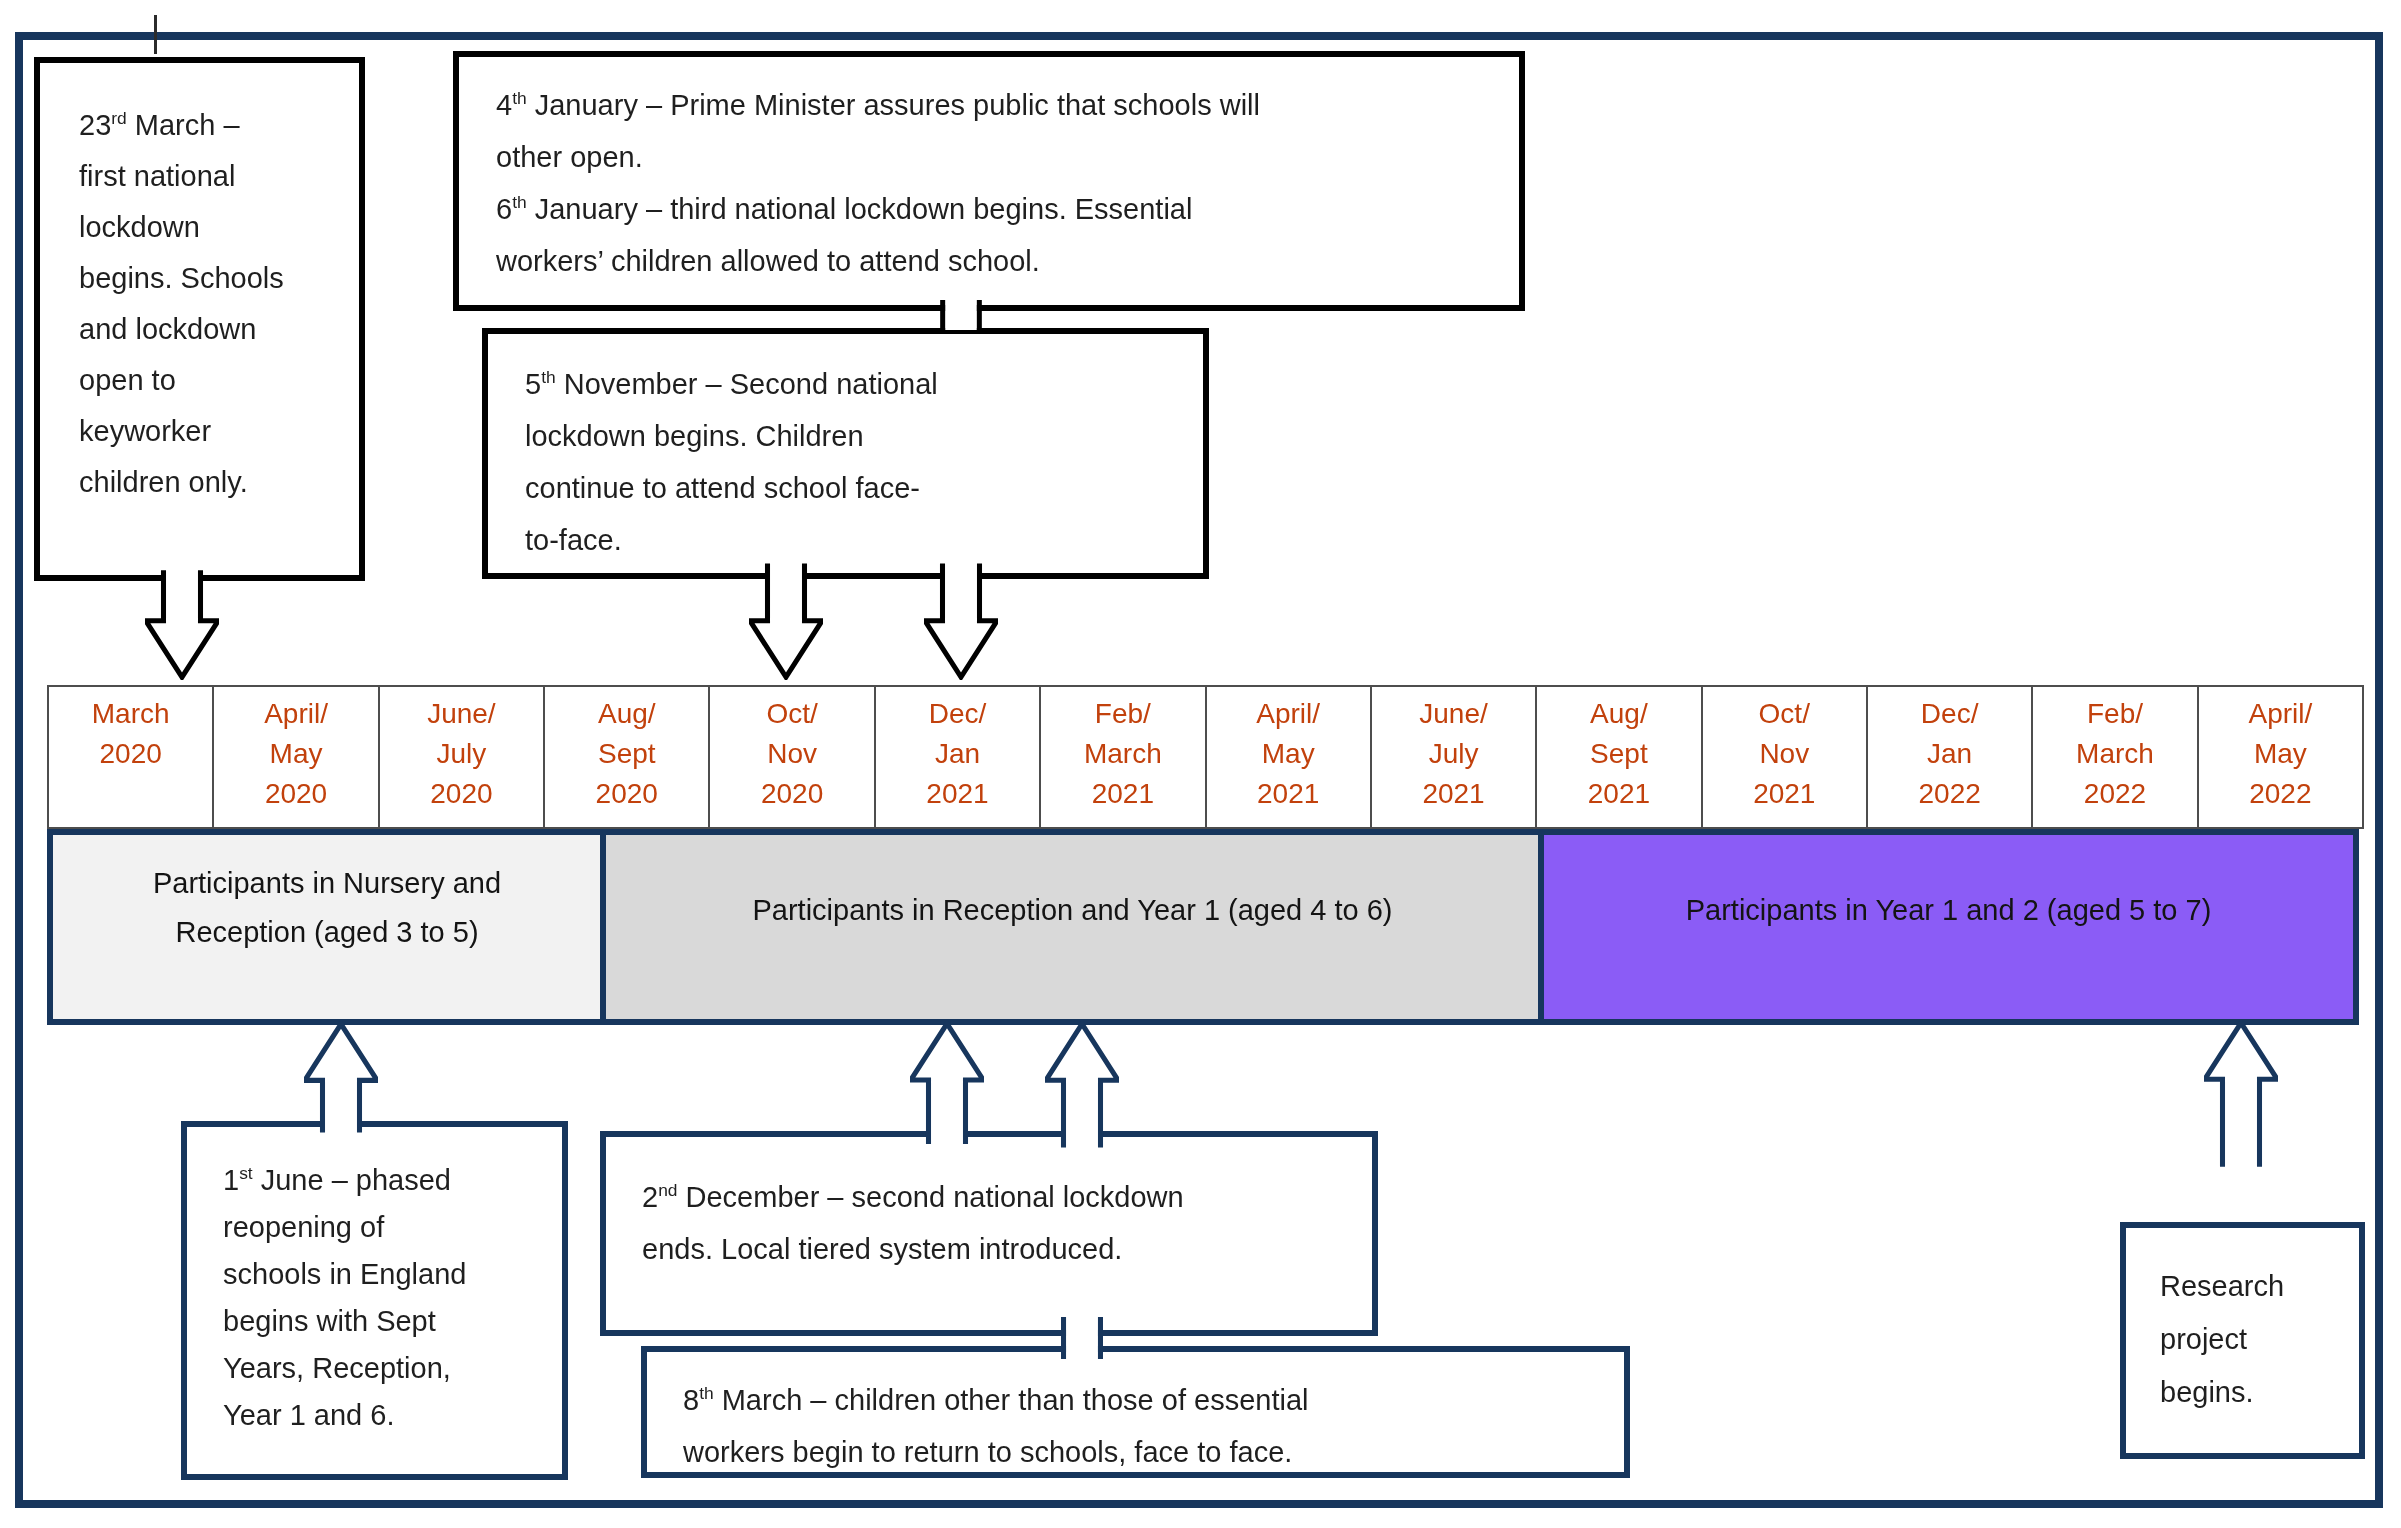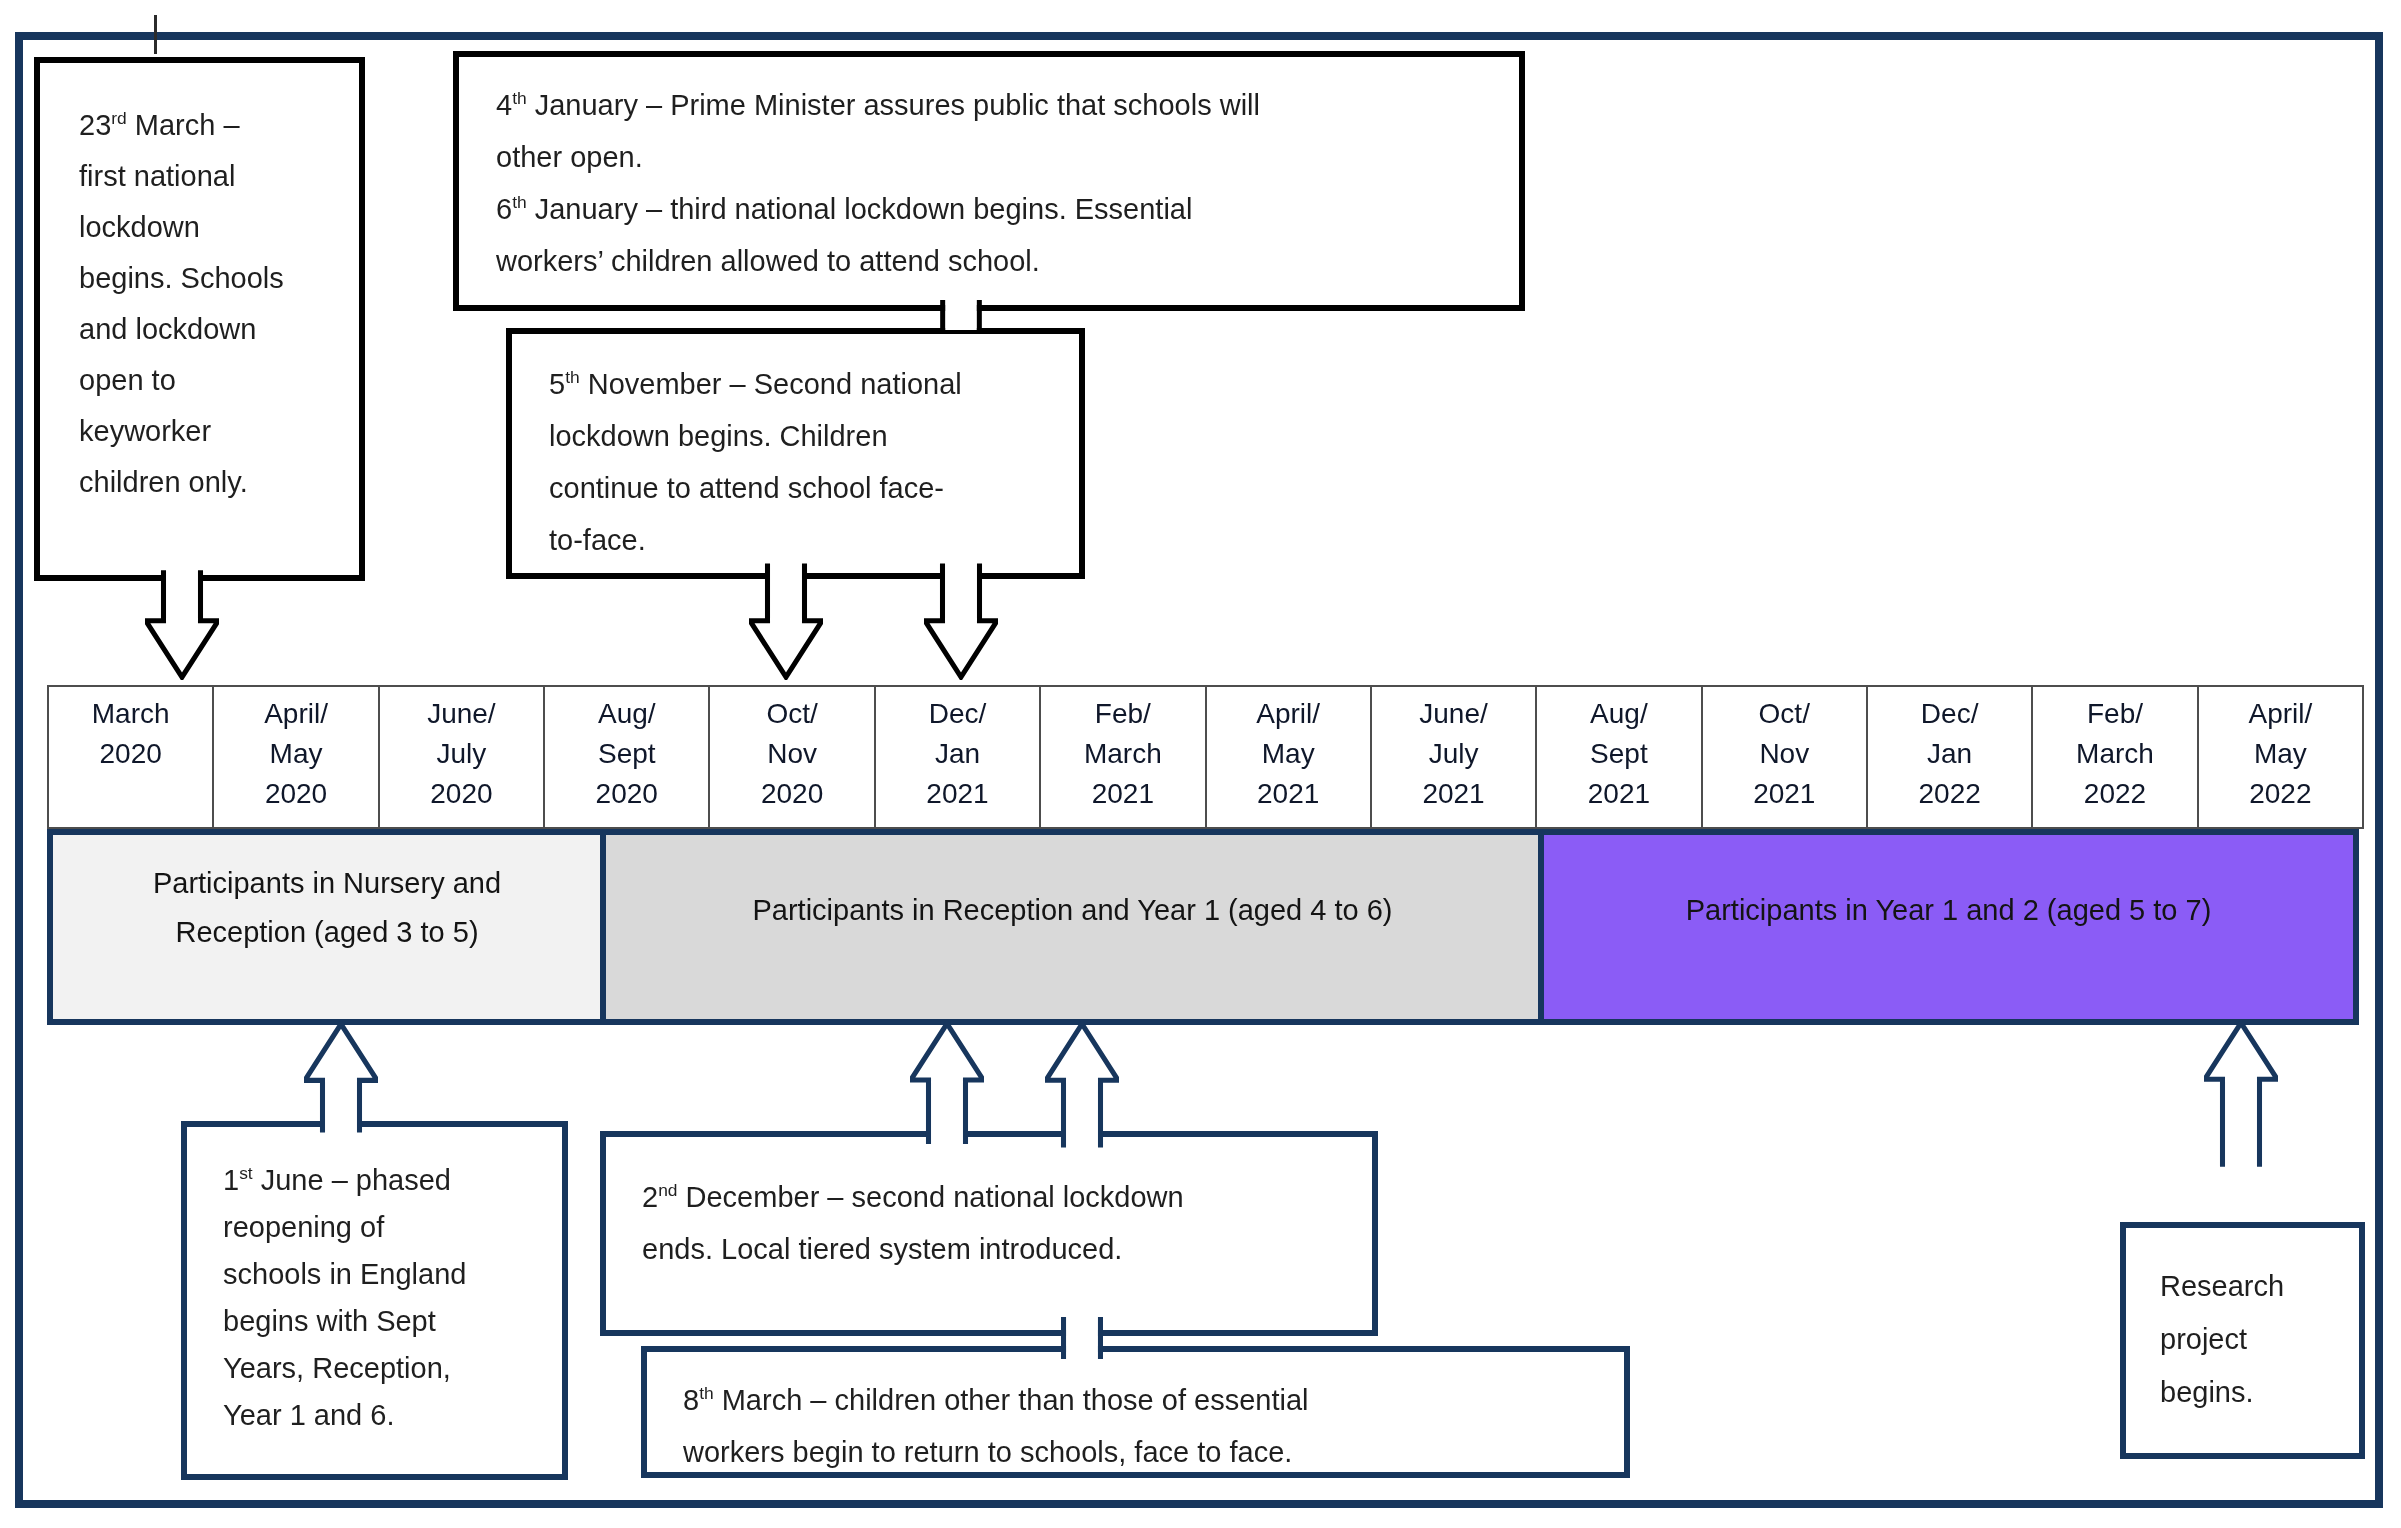--- a/index.html
+++ b/index.html
@@ -13,21 +13,21 @@
            box-sizing:border-box; z-index:2; font-size:29px; }
   .nbox  { position:absolute; background:#ffffff; border:6.8px solid #17365d;
            box-sizing:border-box; z-index:2; font-size:29px; }
   .ln    { white-space:nowrap; }
   sup    { font-size:0.6em; line-height:0; }
 
   .tl    { position:absolute; left:47px; top:685px; width:2317px; height:144px;
            display:flex; background:#ffffff; border:2.5px solid #4d4d4d;
            box-sizing:border-box; z-index:1; }
   .cell  { flex:1 1 0; border-left:2.5px solid #4d4d4d; box-sizing:border-box;
-           padding-top:6.8px; text-align:center; font-size:28px; line-height:40px; color:#0f172a; }
+           padding-top:6.8px; text-align:center; font-size:28px; line-height:40px; color:#c2410c; }
   .cell:first-child { border-left:none; }
 
   .band  { position:absolute; top:829px; height:196px; border:6.8px solid #17365d;
            box-sizing:border-box; z-index:1; text-align:center; font-size:29px;
            color:#141414; line-height:49px; }
 
   .arrow { position:absolute; z-index:3; }
   svg    { display:block; }
 </style>
 </head>
@@ -49,21 +49,21 @@
     <div class="ln"><span>children only.</span></div>
   </div>
 
   <div class="abox" style="left:431px; top:51px; width:1072px; height:260px; padding:22px 0 0 37px; line-height:52px;margin-left:22px;">
     <div class="ln"><span>4</span><sup>th</sup><span> January – Prime Minister assures public that schools will</span></div>
     <div class="ln"><span>other open.</span></div>
     <div class="ln"><span>6</span><sup>th</sup><span> January – third national lockdown begins. Essential</span></div>
     <div class="ln"><span>workers’ children allowed to attend school.</span></div>
   </div>
 
-  <div class="abox" style="left:506px; top:328px; width:579px; height:251px; padding:24px 0 0 37px; line-height:52px; z-index:2;">
+  <div class="abox" style="left:482px; top:328px; width:727px; height:251px; padding:24px 0 0 37px; line-height:52px; z-index:2;">
     <div class="ln"><span>5</span><sup>th</sup><span> November – Second national</span></div>
     <div class="ln"><span>lockdown begins. Children</span></div>
     <div class="ln"><span>continue to attend school face-</span></div>
     <div class="ln"><span>to-face.</span></div>
   </div>
 
   <div class="arrow" style="left:939px; top:300px;">
     <svg width="44" height="30" viewBox="0 0 52 36">
       <rect x="7" y="0" width="38" height="36" fill="#ffffff"></rect>
       <path d="M4,0 L4,36 M48,0 L48,36" stroke="#000000" stroke-width="6" fill="none"></path>

